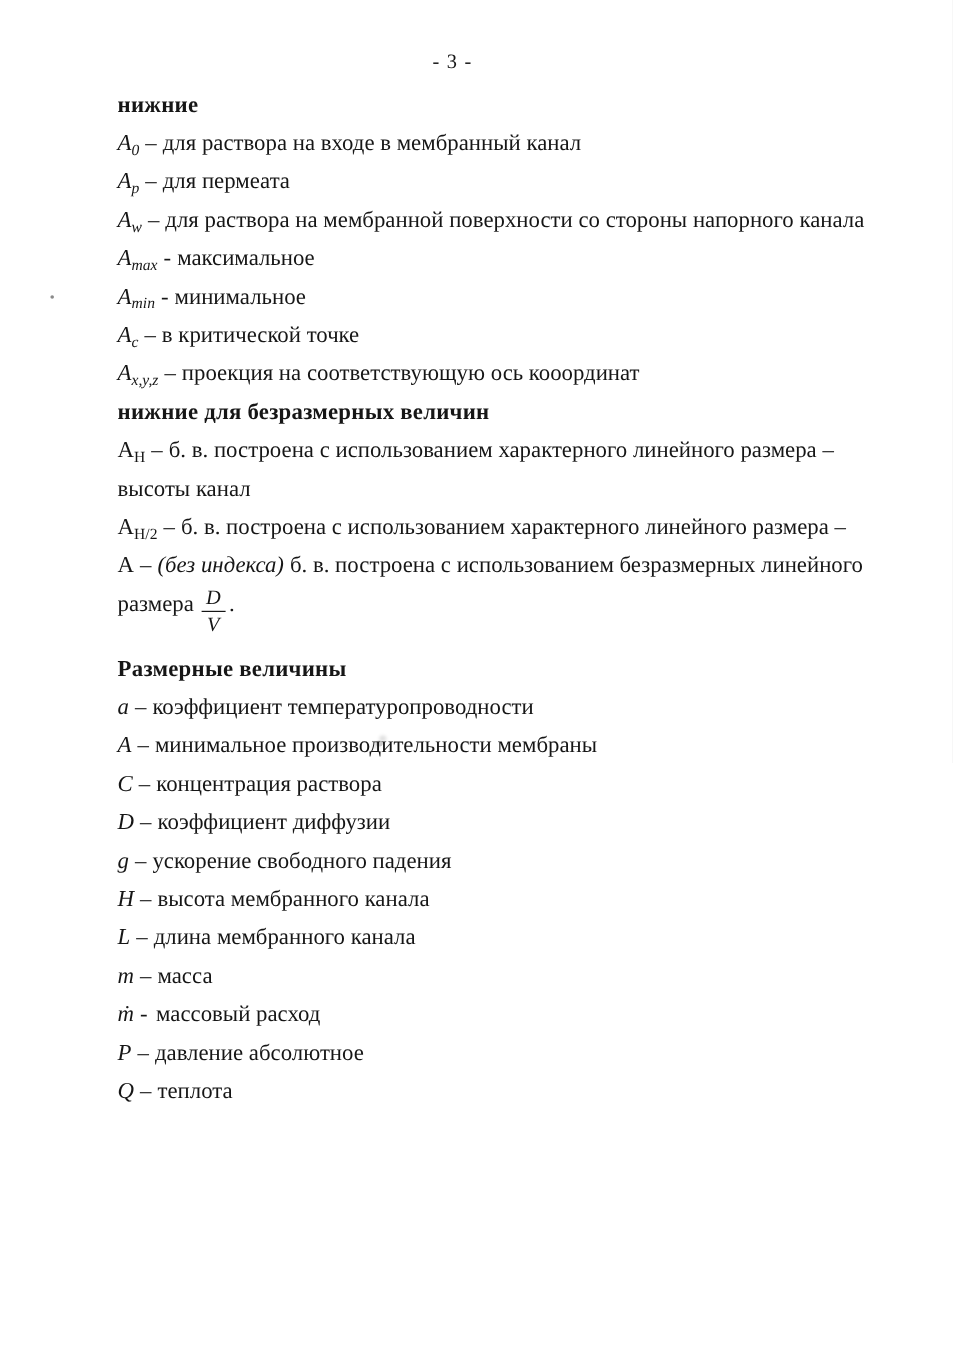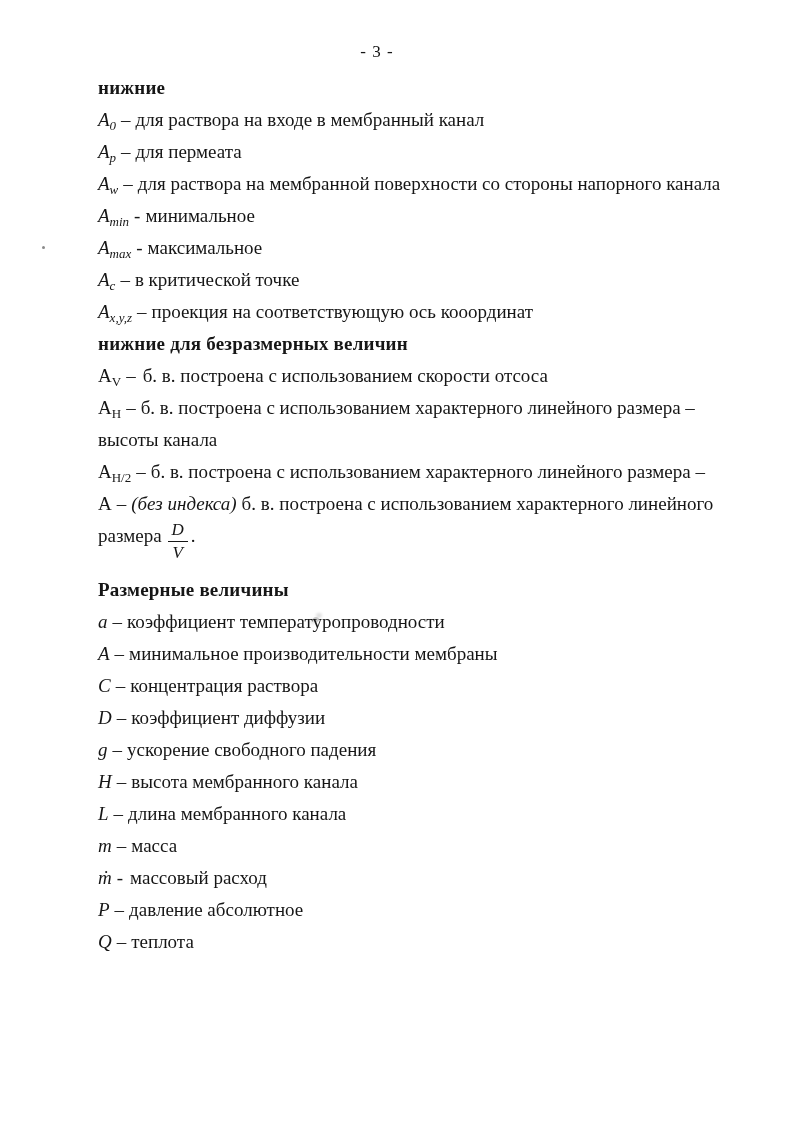--- a/index.html
+++ b/index.html
@@ -104,38 +104,37 @@
 
     <p class="row heading">нижние</p>
 
     <p class="row"><span class="sym"><span>A</span><sub>0</sub></span><span class="sep">–</span><span>для раствора на входе в мембранный канал</span></p>
 
     <p class="row"><span class="sym"><span>A</span><sub>p</sub></span><span class="sep">–</span><span>для пермеата</span></p>
 
 
     <p class="row"><span class="sym"><span>A</span><sub>w</sub></span><span class="sep">–</span><span>для раствора на мембранной поверхности со стороны напорного канала</span></p>
 
+    <p class="row mt3"><span class="sym"><span>A</span><sub>max</sub></span><span class="sep">-</span><span>максимальное</span></p>
+
     <p class="row"><span class="sym"><span>A</span><sub>min</sub></span><span class="sep">-</span><span>минимальное</span></p>
-
-    <p class="row mt3"><span class="sym"><span>A</span><sub>max</sub></span><span class="sep">-</span><span>максимальное</span></p>
 
     <p class="row"><span class="sym"><span>A</span><sub>c</sub></span><span class="sep">–</span><span>в критической точке</span></p>
 
     <p class="row"><span class="sym"><span>A</span><sub>x,y,z</sub></span><span class="sep">–</span><span>проекция на соответствующую ось кооординат</span></p>
 
     <p class="row heading mt4">нижние для безразмерных величин</p>
 
-    <p class="row"><span class="sym upright"><span>А</span><sub>V</sub></span><span class="sep wide">–</span><span>б. в. построена с использованием скорости отсоса</span></p>
 
     <p class="row"><span class="sym upright"><span>А</span><sub>H</sub></span><span class="sep">–</span><span>б. в. построена с использованием характерного линейного размера –</span></p>
-    <p class="row">высоты канала</p>
+    <p class="row">высоты канал</p>
 
     <p class="row"><span class="sym upright"><span>А</span><sub>H/2</sub></span><span class="sep">–</span><span>б. в. построена с использованием характерного линейного размера –</span></p>
 
-    <p class="row"><span class="sym upright"><span>А</span></span><span class="sep">–</span><span class="note">(без индекса)</span><span>б. в. построена с использованием характерного линейного</span></p>
+    <p class="row"><span class="sym upright"><span>А</span></span><span class="sep">–</span><span class="note">(без индекса)</span><span>б. в. построена с использованием безразмерных линейного</span></p>
 
     <p class="row frac-row">
         <span>размера</span>
         <span class="fraction">
           <span class="num">D</span>
           <span class="den">V</span>
         </span>
         <span>.</span>
       </p>
 

